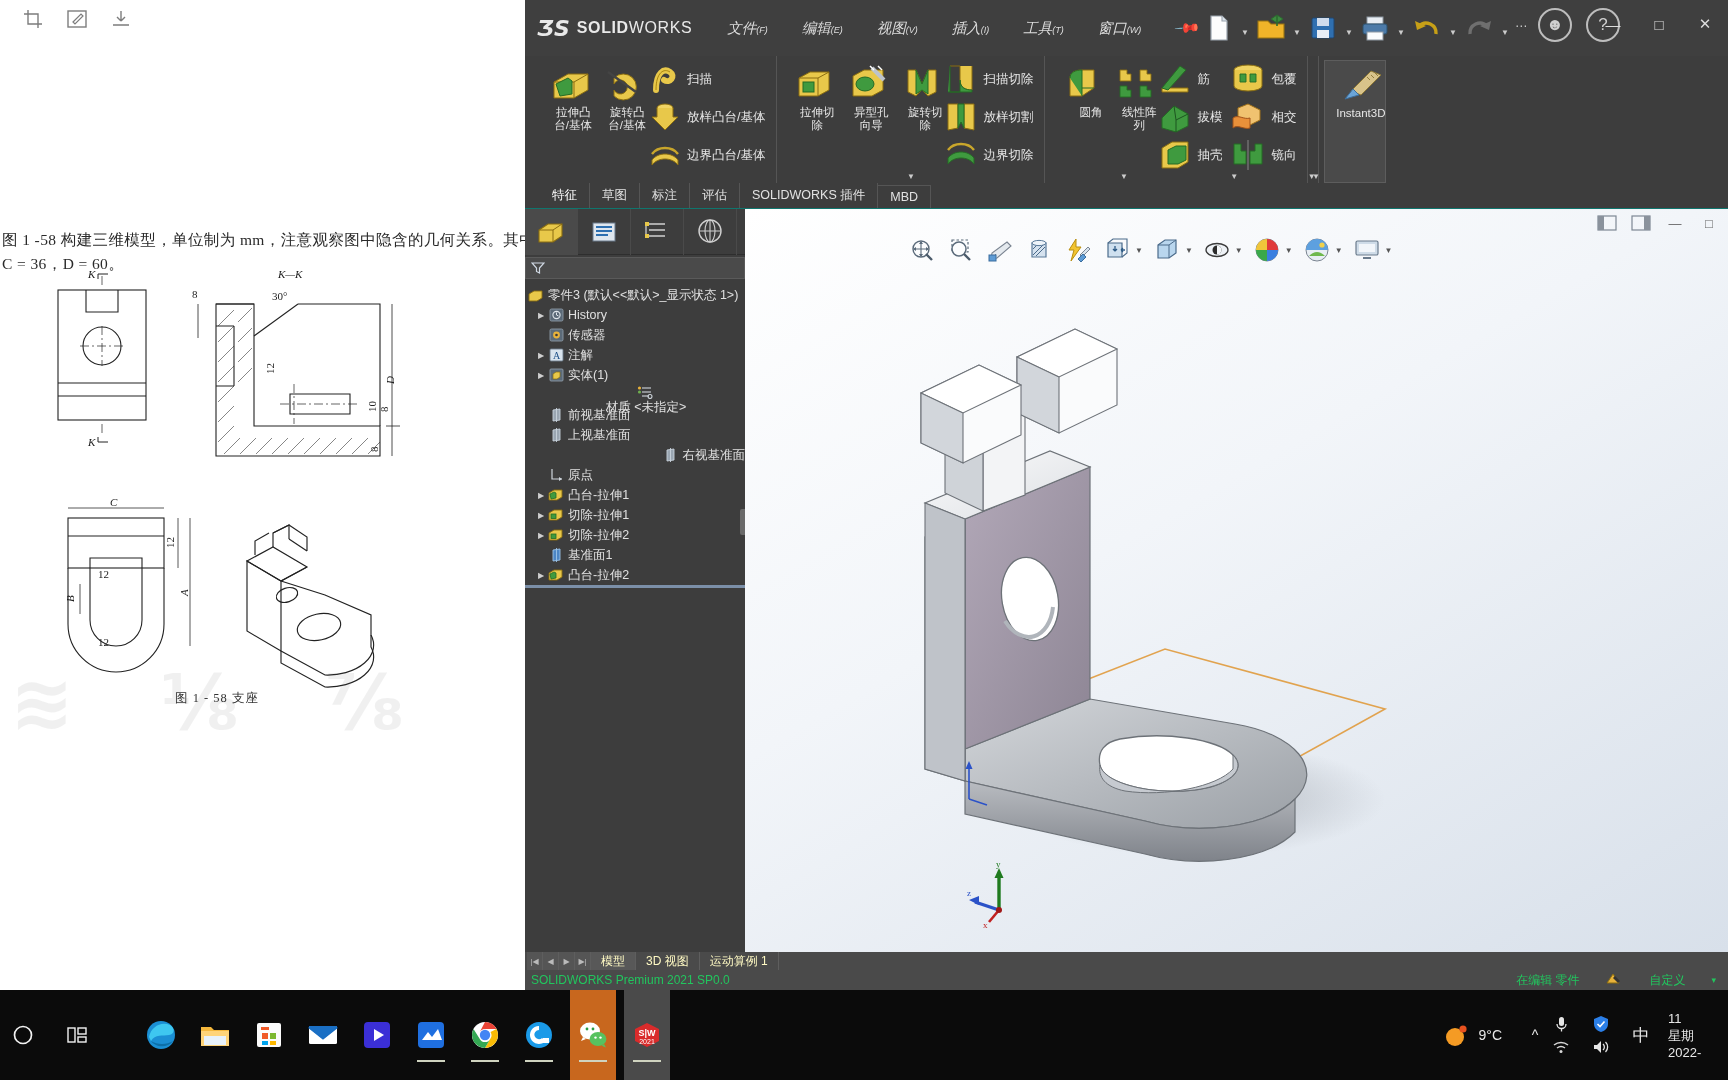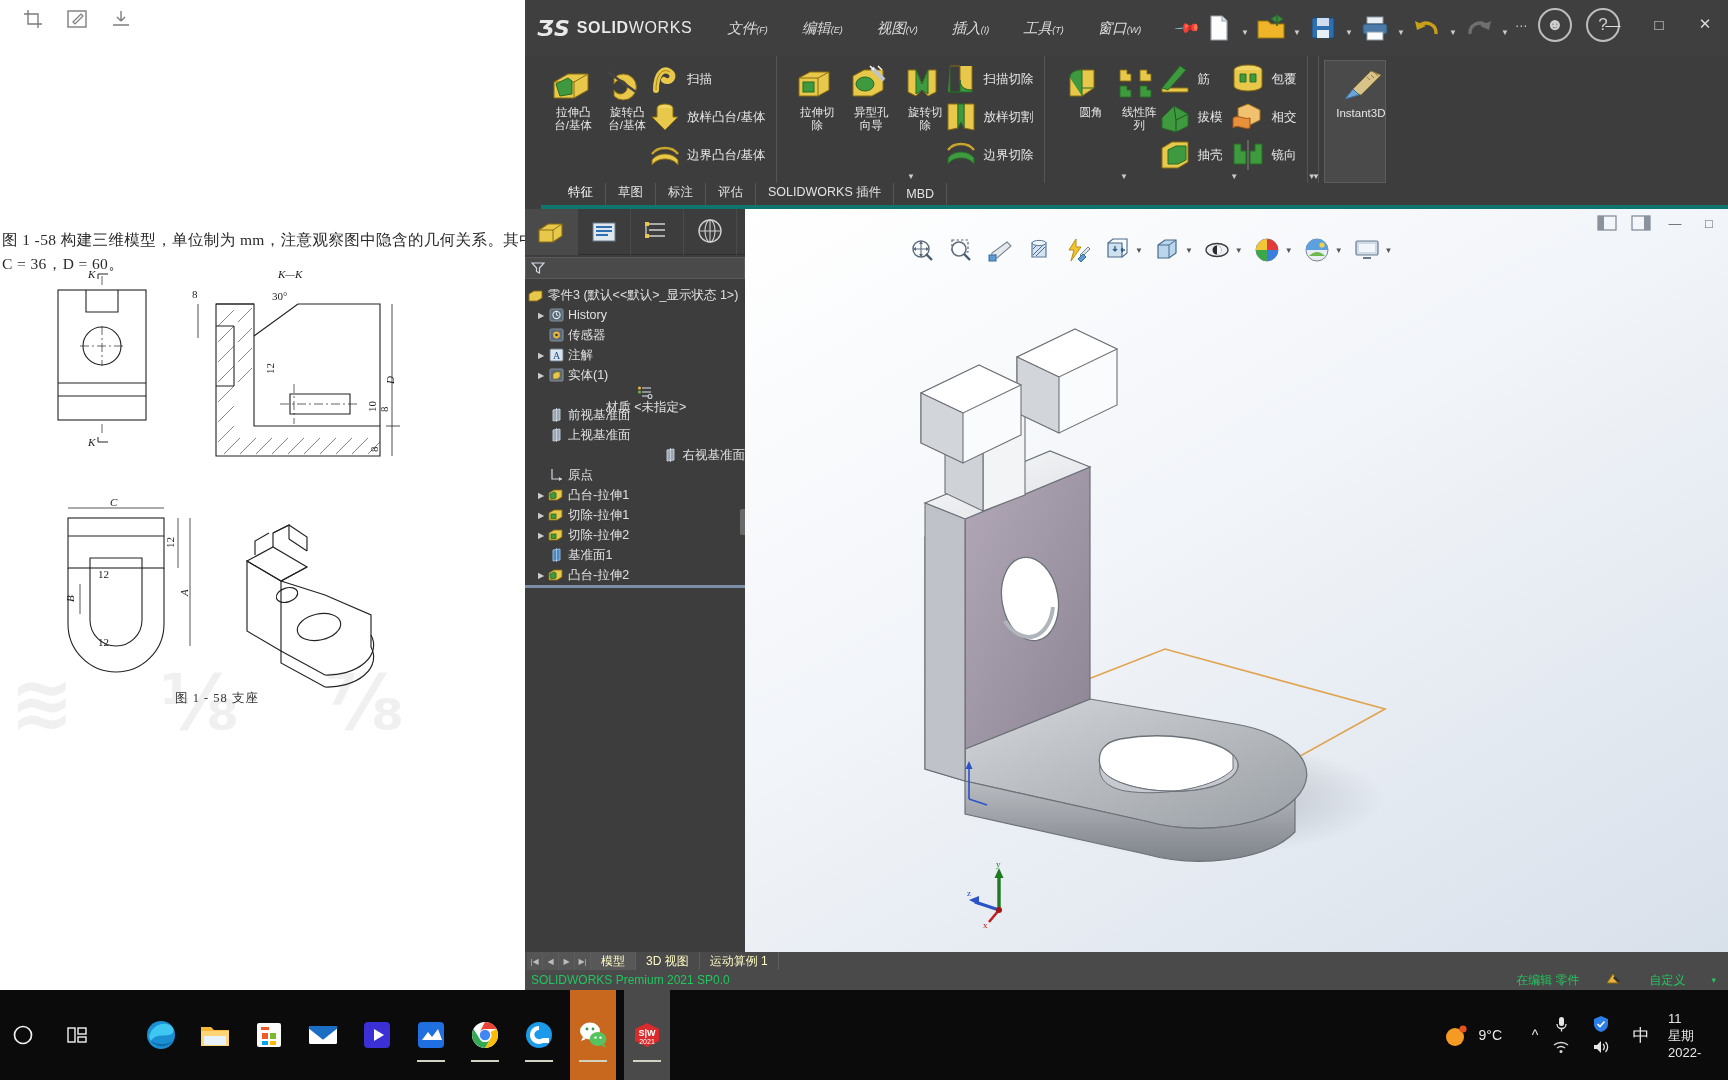--- a/index.html
+++ b/index.html
@@ -48,21 +48,21 @@
   .rib-stack-cols { display:flex; gap:2px; }
   .rib-big { width:52px; display:flex; flex-direction:column; align-items:flex-end; padding-top:4px; cursor:default; }
   .rib-big .lbl { color:#e6e6e6; font-size:11.5px; line-height:13px; text-align:center; margin-top:2px; }
   .rib-col { display:flex; flex-direction:column; }
   .rib-row { display:flex; align-items:center; gap:5px; padding:2px 6px 2px 2px; cursor:default; }
   .rib-row .lbl { color:#e6e6e6; font-size:12.5px; white-space:nowrap; }
   .ico { display:block; }
   .grp-caret { position:absolute; bottom:2px; left:50%; transform:translateX(-50%); color:#ccc; font-size:8px; }
 
   
-  #sw-tabs { height:26px; background:#3d3d3d; display:flex; align-items:flex-end; padding-left:14px; border-bottom:4px solid #0f766e;margin-left:16px; }
+  #sw-tabs { height:26px; background:#3d3d3d; display:flex; align-items:flex-end; padding-left:14px; border-bottom:1px solid #0f766e; }
   .sw-tab { font-size:12.5px; color:#e2e2e2; padding:4px 12px 4px 12px; border:1px solid #555; border-bottom:none; margin-right:-1px; background:#3d3d3d; cursor:default; }
   .sw-tab.active { background:#3d3d3d; color:#fff; border-color:transparent; }
 
   
   #sw-main { position:absolute; left:0; top:209px; right:0; bottom:38px; display:flex; }
   #tree-pane { width:220px; background:#3d3d3d; position:relative; display:flex; flex-direction:column; }
   #tree-tabs { height:46px; display:flex; align-items:center; border-bottom:1px solid #2e2e2e; }
   .tree-tab { width:53px; height:46px; display:flex; align-items:center; justify-content:center; border-right:1px solid #4a4a4a; }
   .tree-tab.active { background:#4a4a4a; }
   #tree-filter { height:22px; display:flex; align-items:center; gap:5px; background:#4a4a4a; margin:2px 0 2px 0; padding-left:5px; border:1px solid #5a5a5a; }

